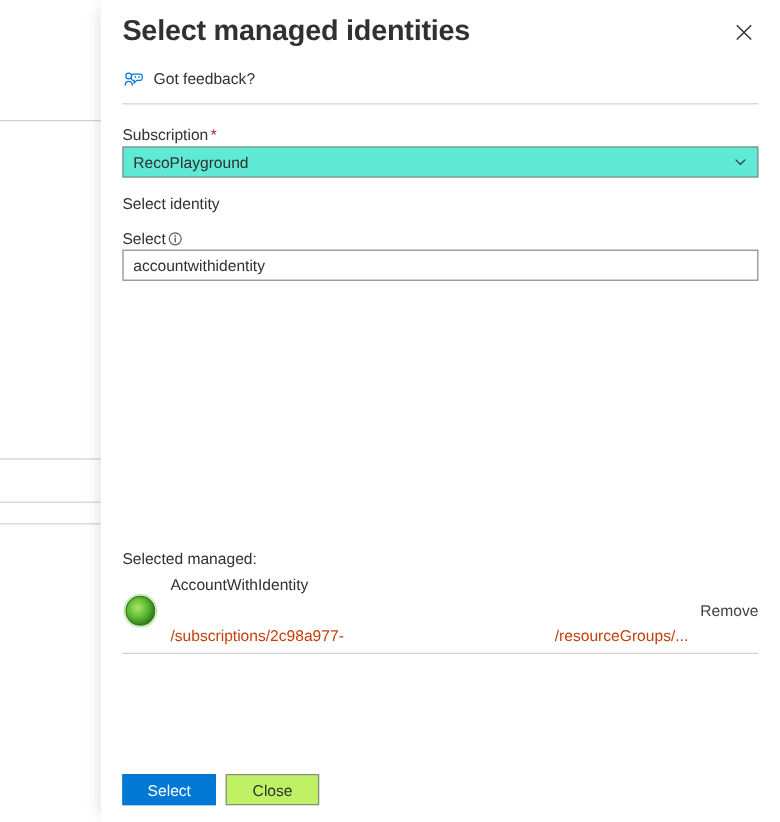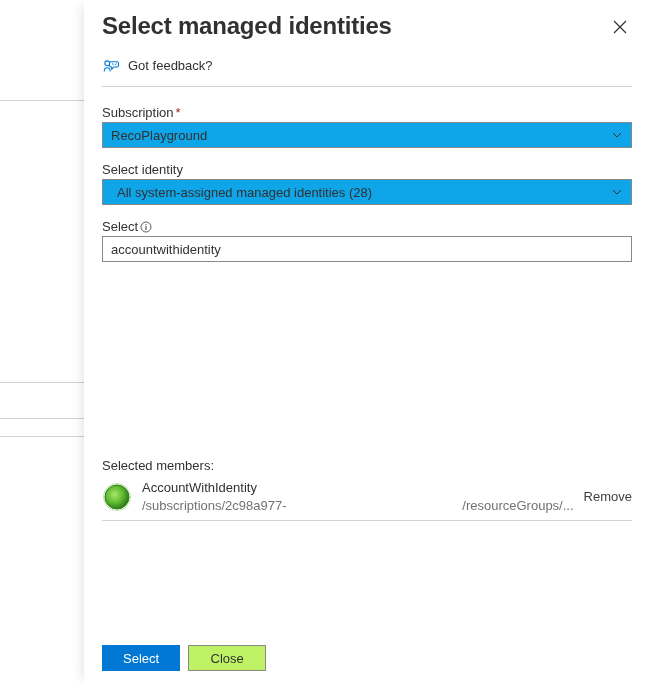--- a/index.html
+++ b/index.html
@@ -111,21 +111,21 @@
       align-items: center;
     }
     .dropdown {
       width: 100%;
       height: 26px;
       border: 1px solid #8a8886;
       display: flex;
       align-items: center;
       justify-content: space-between;
       padding: 0 8px;
-      background: #0ea5e9;
+      background: #5eead4;
       cursor: pointer;
       font-size: 13px;
       color: #323130;
     }
     .dropdown .chev {
       width: 12px;
       height: 12px;
       display: flex;
       align-items: center;
       justify-content: center;
@@ -169,23 +169,24 @@
     .member-text {
       flex: 1;
       min-width: 0;
       font-size: 13px;
       line-height: 1.35;
     }
     .member-name {
       color: #323130;
     }
     .member-path {
-      color: #737373;
+      color: #c2410c;
       display: flex;
       gap: 2px;
+      margin-top: 24px;
     }
     .member-path .left-part {
       white-space: nowrap;
     }
     .member-path .gap {
       flex: 1;
     }
     .member-path .right-part {
       white-space: nowrap;
     }
@@ -271,49 +272,41 @@
           <svg viewBox="0 0 12 12">
               <path d="M2 4 L6 8 L10 4" fill="none" stroke="#323130" stroke-width="1"></path>
             </svg>
         </span>
       </div>
     </div>
 
     <div class="field">
       <div class="field-label">
         <span>Select identity</span>
-      </div>
-      <div class="dropdown">
-        <span style="padding-left:6px">All system-assigned managed identities (28)</span>
-        <span class="chev">
-          <svg viewBox="0 0 12 12">
-              <path d="M2 4 L6 8 L10 4" fill="none" stroke="#323130" stroke-width="1"></path>
-            </svg>
-        </span>
       </div>
     </div>
 
     <div class="field">
       <div class="field-label">
         <span>Select</span>
         <span class="info-icon">
           <svg viewBox="0 0 12 12">
               <circle cx="6" cy="6" r="5" fill="none" stroke="#605e5c" stroke-width="1"></circle>
               <circle cx="6" cy="3.6" r="0.7" fill="#605e5c"></circle>
               <rect x="5.4" y="5" width="1.2" height="4" fill="#605e5c"></rect>
             </svg>
         </span>
       </div>
       <input class="text-input" type="text" value="accountwithidentity" style="">
     </div>
 
   </div>
 
   <div class="selected-section">
-    <div class="selected-title">Selected members:</div>
+    <div class="selected-title">Selected managed:</div>
     <div class="member-row">
       <div class="member-icon">
         <svg viewBox="0 0 30 30">
           <defs>
             <radialGradient id="g1" cx="40%" cy="40%" r="60%">
               <stop offset="0%" stop-color="#a8e66c"></stop>
               <stop offset="60%" stop-color="#5cb82e"></stop>
               <stop offset="100%" stop-color="#2f7d1e"></stop>
             </radialGradient>
           </defs>

